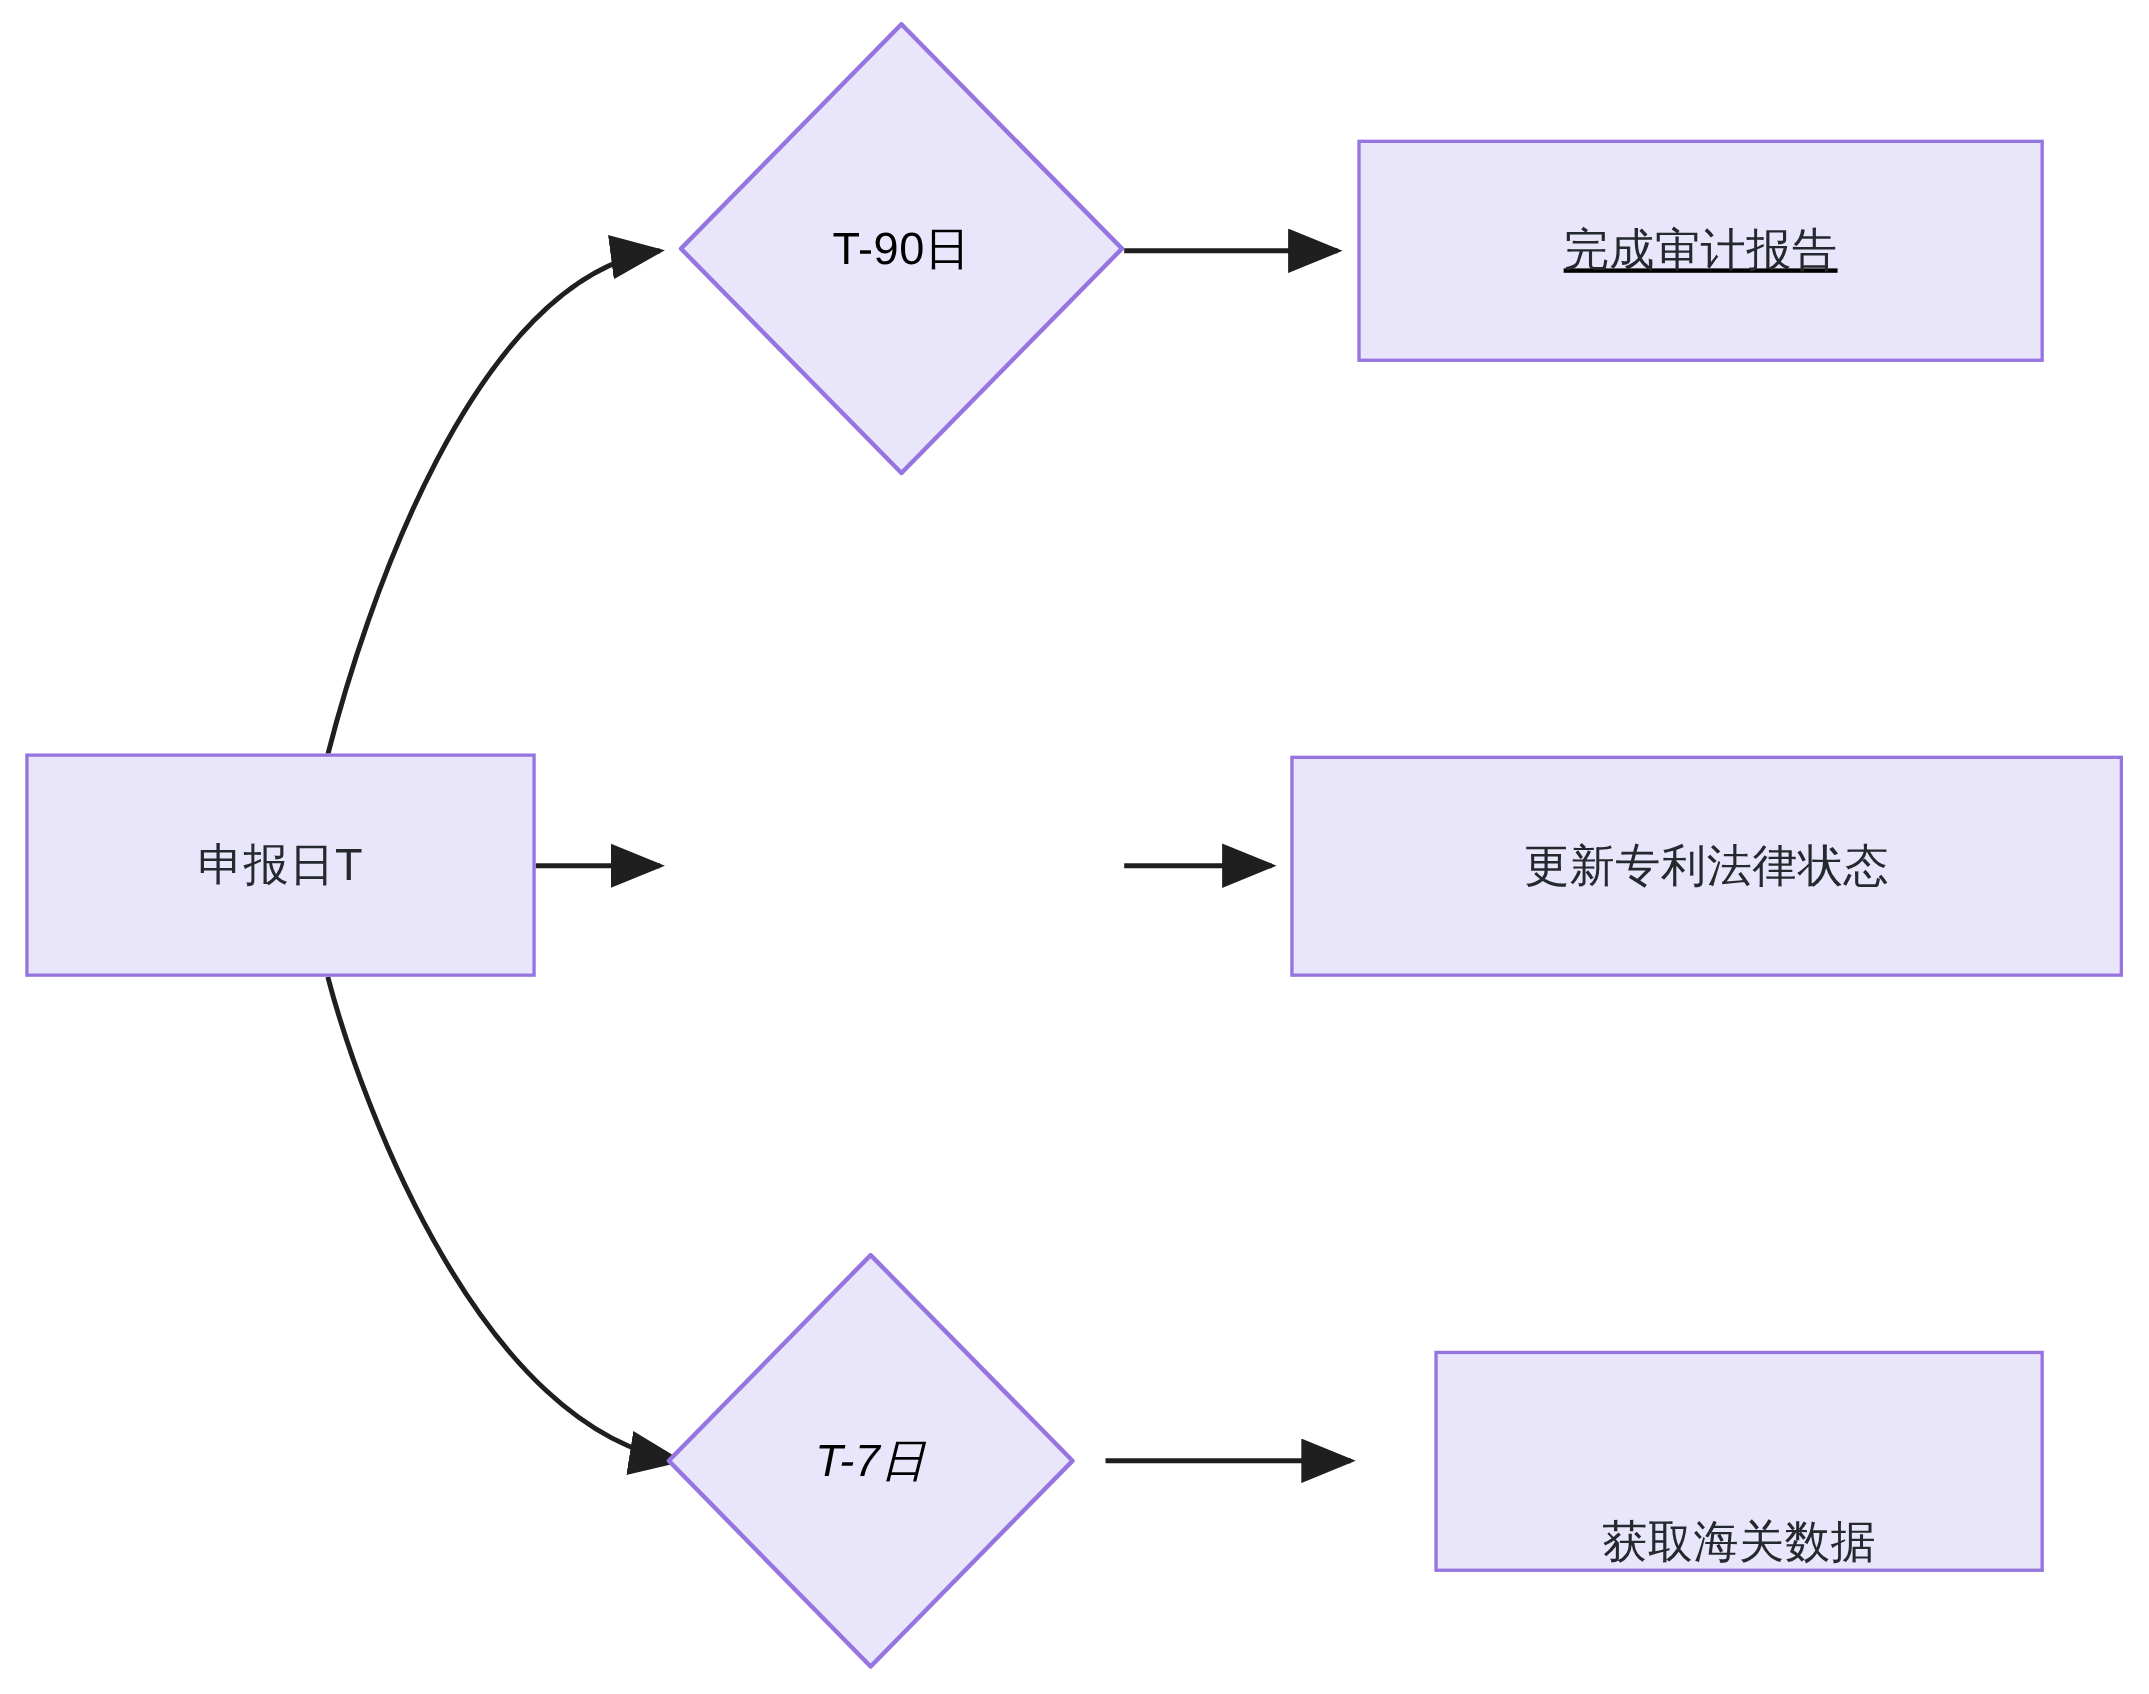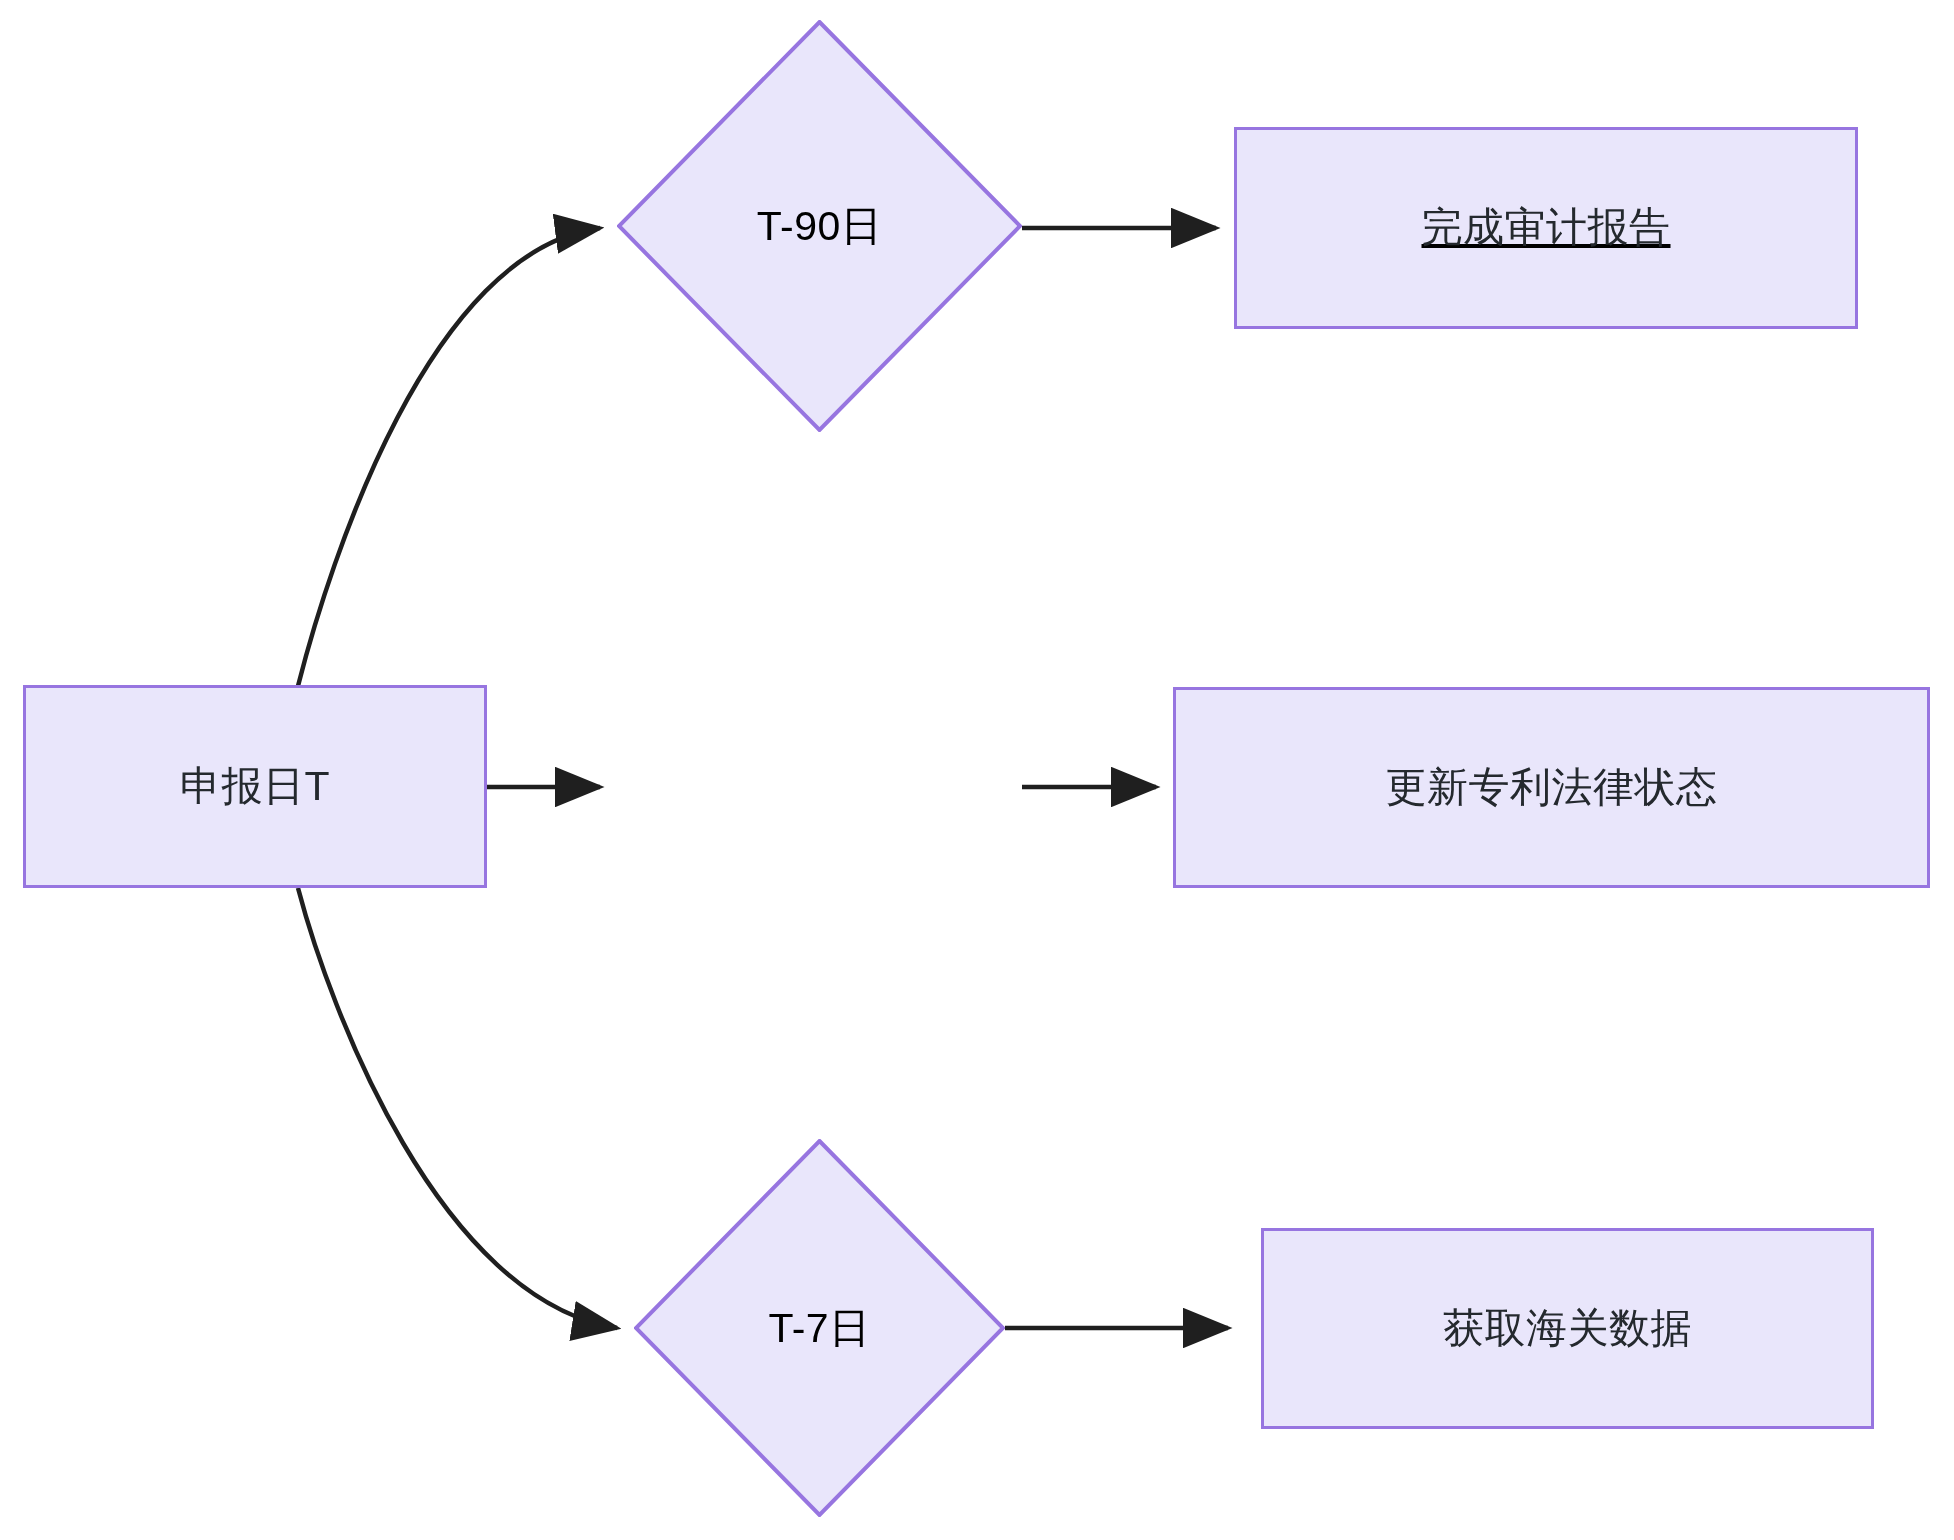--- a/index.html
+++ b/index.html
@@ -101,24 +101,24 @@
 
   <div class="node rect-node" style="left:1234px; top:127px; width:624px; height:202px;text-decoration:underline;">
     <span class="node-label">完成审计报告</span>
   </div>
 
 
   <div class="node rect-node" style="left:1173px; top:687px; width:757px; height:201px;">
     <span class="node-label">更新专利法律状态</span>
   </div>
 
-  <div class="node diamond-node" style="left:634px; top:1139px; width:371px; height:378px;">
+  <div class="node diamond-node" style="left:606px; top:1139px; width:371px; height:378px;font-style:italic;">
     <svg class="diamond-shape" viewBox="0 0 371 378" preserveAspectRatio="none" xmlns="http://www.w3.org/2000/svg">
       <polygon points="185.5,2 369,189 185.5,376 2,189" fill="#e9e6fb" stroke="#9775e0" stroke-width="4"></polygon>
     </svg>
     <span class="node-label">T-7日</span>
   </div>
 
-  <div class="node rect-node" style="left:1261px; top:1228px; width:613px; height:201px;">
+  <div class="node rect-node" style="left:1304px; top:1228px; width:554px; height:201px;align-items:flex-end;">
     <span class="node-label">获取海关数据</span>
   </div>
 
 </div>
 
 </body></html>

